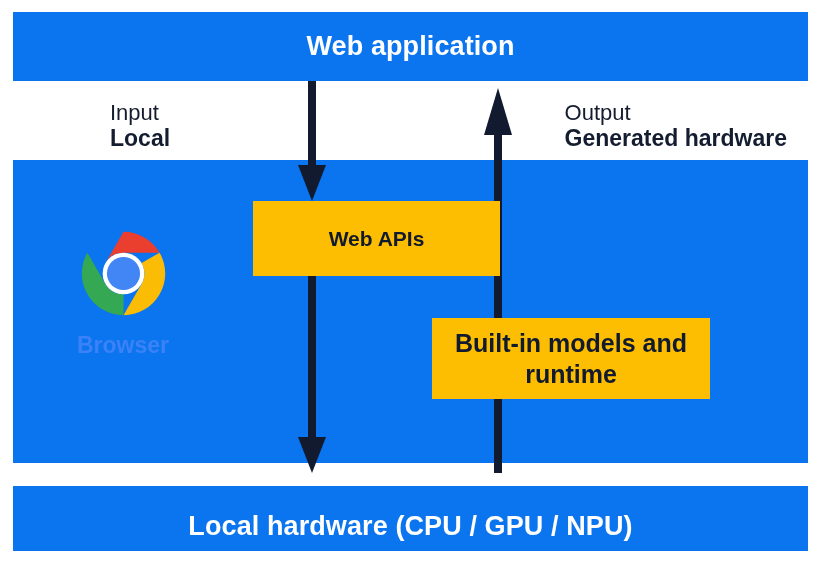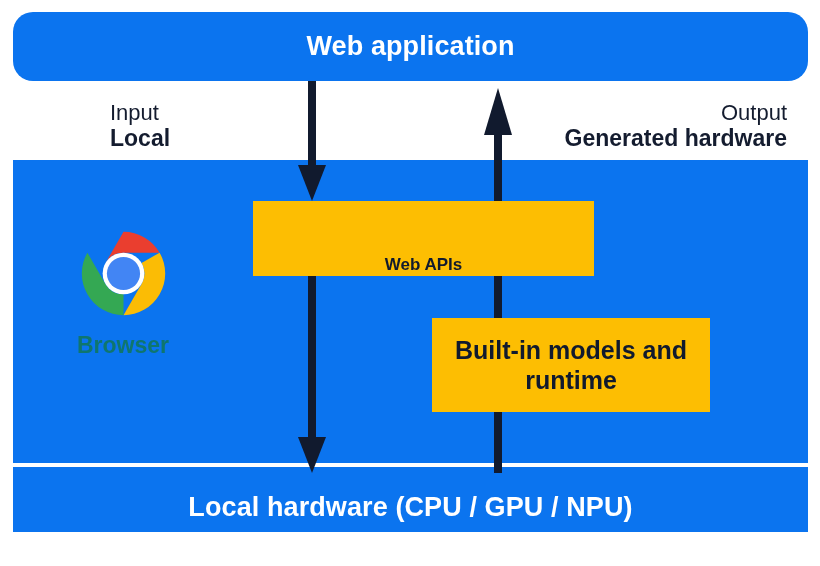--- a/index.html
+++ b/index.html
@@ -20,23 +20,23 @@
     overflow: hidden;
   }
 
   
   .band {
     position: absolute;
     background: #0b74ef;
     left: 13px;
     width: 795px;
   }
-  #band-web-application { top: 12px;  height: 69px; border-radius: 20px; }
+  #band-web-application { top: 12px;  height: 69px; }
   #band-browser         { top: 160px; height: 303px; }
-  #band-local-hardware  { top: 467px; height: 65px; }
+  #band-local-hardware  { top: 486px; height: 65px; }
 
   .band-title {
     position: absolute;
     left: 0;
     width: 100%;
     text-align: center;
     color: #ffffff;
     font-weight: bold;
     letter-spacing: 0.1px;
     white-space: nowrap;
@@ -90,30 +90,29 @@
     align-items: center;
     justify-content: center;
     text-align: center;
     color: #111a2e;
     font-weight: bold;
     line-height: 1.22;
   }
   #box-web-apis {
     left: 253px;
     top: 201px;
-    width: 341px;
+    width: 247px;
     height: 75px;
-    font-size: 17px;
-    align-items: flex-end;
+    font-size: 21px;
   }
   #box-builtin-models {
     left: 432px;
     top: 318px;
     width: 278px;
-    height: 94px;
+    height: 81px;
     font-size: 25px;
   }
 
   
   .caption {
     position: absolute;
     color: #141c2f;
     white-space: nowrap;
   }
   .caption .caption-small {
@@ -122,21 +121,21 @@
     font-weight: normal;
     line-height: 1.15;
   }
   .caption .caption-strong {
     display: block;
     font-size: 23px;
     font-weight: bold;
     line-height: 1.2;
   }
   #caption-input        { left: 110px; top: 100px; text-align: left; }
-  #caption-output       { right: 33px; top: 100px; text-align: right; }
+  #caption-output       { right: 33px; top: 100px; text-align: left; }
 
   
   #browser-group {
     position: absolute;
     left: 58px;
     top: 228px;
     width: 130px;
     height: 150px;
   }
   #chrome-logo {
@@ -145,21 +144,21 @@
     top: 0px;
     width: 91px;
     height: 91px;
   }
   #browser-label {
     position: absolute;
     left: 0;
     top: 104px;
     width: 130px;
     text-align: center;
-    color: #0f766e;
+    color: #3b82f6;
     font-size: 23px;
     font-weight: bold;
     white-space: nowrap;
   }
 </style>
 </head>
 <body>
 
 <div id="diagram">
 

